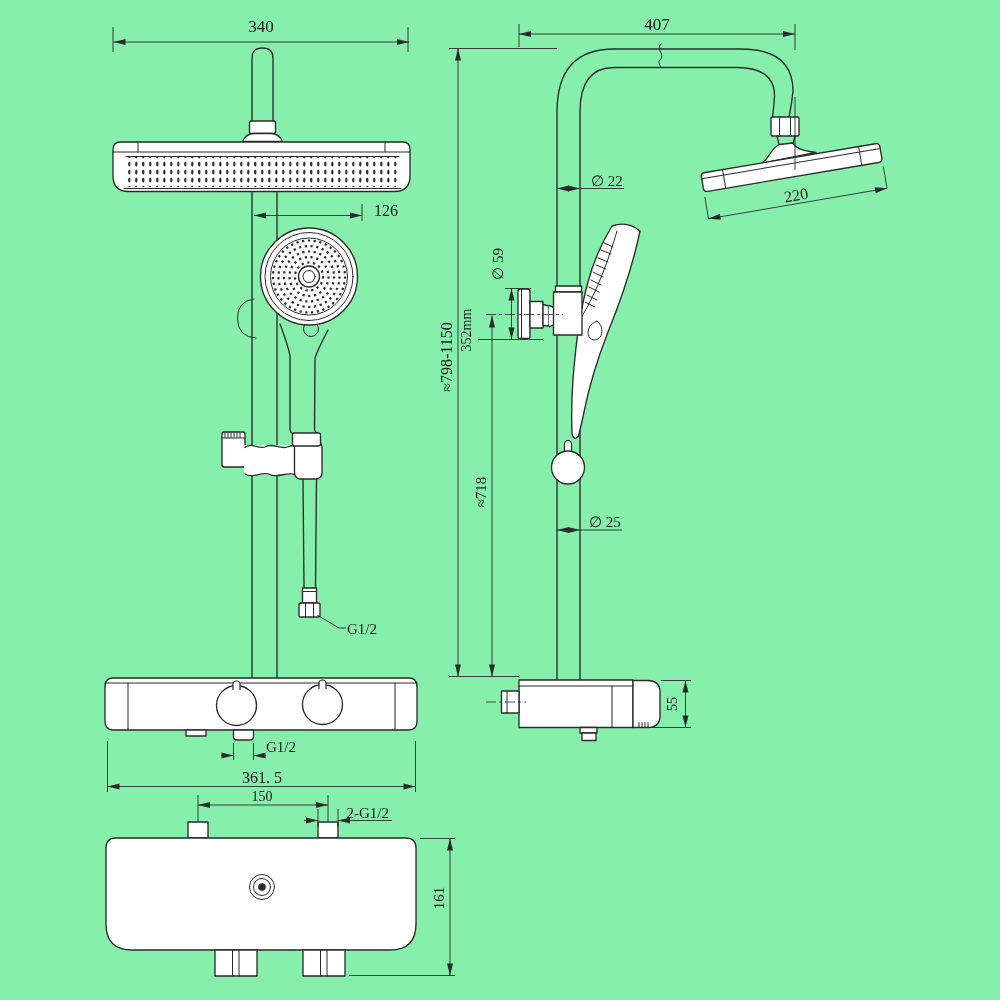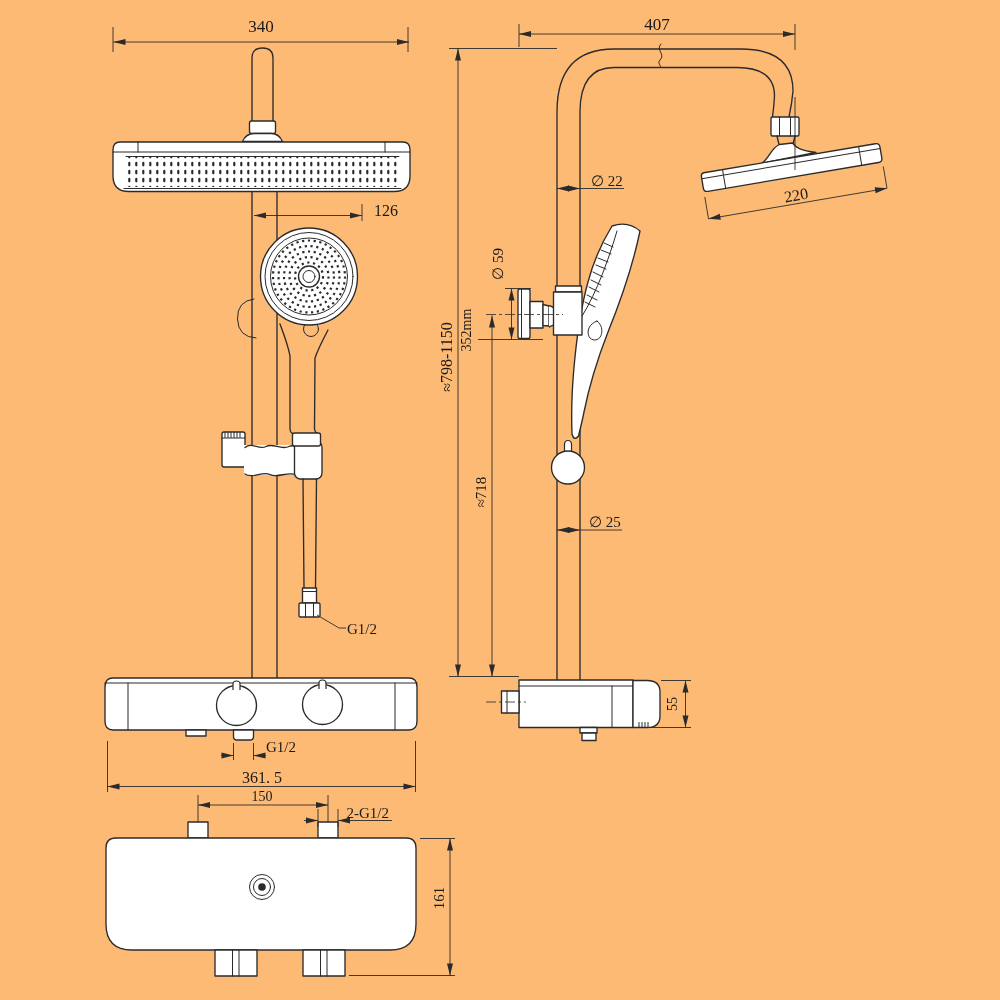--- a/index.html
+++ b/index.html
@@ -1,16 +1,16 @@
 <!DOCTYPE html>
 <html><head>
 <meta charset="utf-8">
 <style>
   html,body{margin:0;padding:0;background:#ffffff;}
-  .stage{width:1000px;height:1000px;position:relative;background:#fdba74;overflow:hidden;}
+  .stage{width:1000px;height:1000px;position:relative;background:#86efac;overflow:hidden;}
   svg{display:block;}
   
   .s{fill:none;stroke:#2b2b2b;stroke-width:1.35;stroke-linecap:round;stroke-linejoin:round;}
   .w{fill:#ffffff;stroke:#2b2b2b;stroke-width:1.35;stroke-linejoin:round;}
   .t{fill:none;stroke:#2b2b2b;stroke-width:1;stroke-linecap:round;}
   
   .d{fill:none;stroke:#2b2b2b;stroke-width:0.9;}
   .cl{fill:none;stroke:#2b2b2b;stroke-width:0.8;stroke-dasharray:10 3 3 3;}
   .ring{fill:none;stroke:#2b2b2b;stroke-width:2.2;stroke-dasharray:2.2 3.6;}
   text{font-family:"Liberation Serif","DejaVu Serif",serif;fill:#1a1a1a;}

